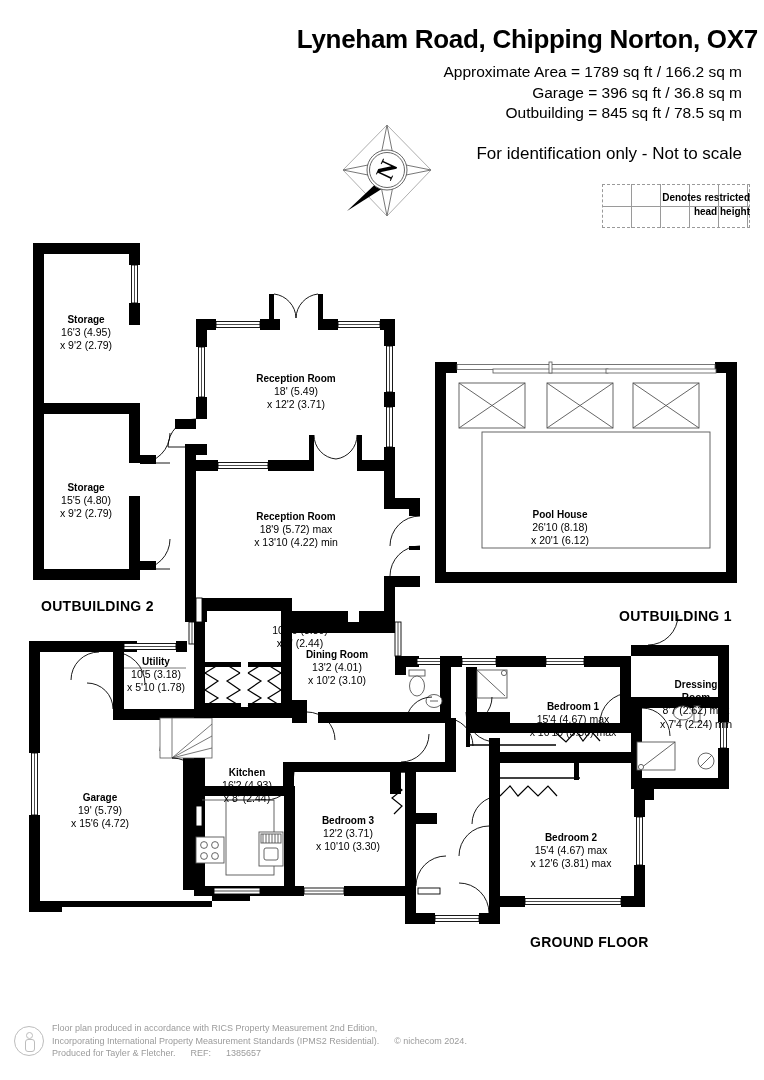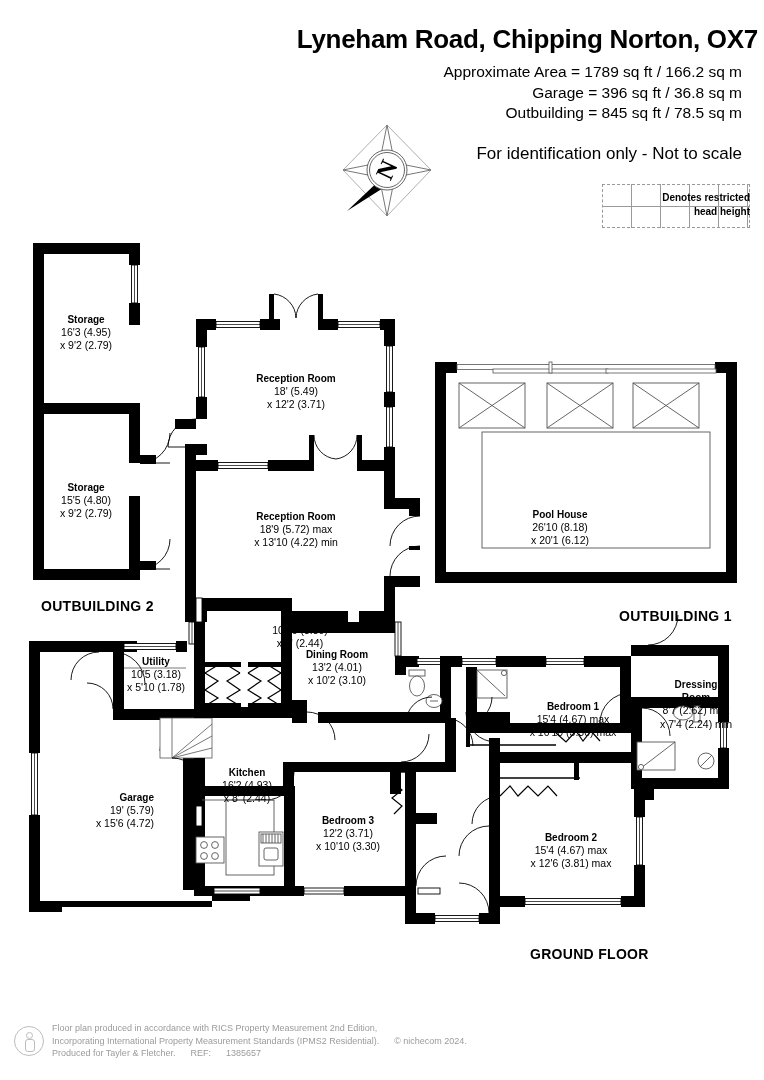--- a/index.html
+++ b/index.html
@@ -640,21 +640,21 @@
     <span>10'5 (3.18)</span><br>
     <span>x 5'10 (1.78)</span>
   </div>
 
   <div class="rlab" style="left:276px;top:648px;width:122px;">
     <b>Dining Room</b><br>
     <span>13'2 (4.01)</span><br>
     <span>x 10'2 (3.10)</span>
   </div>
 
-  <div class="rlab" style="left:32px;top:791px;width:122px;text-align:right;">
+  <div class="rlab" style="left:39px;top:791px;width:122px;">
     <b>Garage</b><br>
     <span>19' (5.79)</span><br>
     <span>x 15'6 (4.72)</span>
   </div>
 
   <div class="rlab" style="left:194px;top:766px;width:106px;">
     <b>Kitchen</b><br>
     <span>16'2 (4.93)</span><br>
     <span>x 8' (2.44)</span>
   </div>
@@ -679,21 +679,21 @@
 
   <div class="rlab" style="left:634px;top:678px;width:124px;">
     <b>Dressing</b><br>
     <b>Room</b><br>
     <span>8'7 (2.62) max</span><br>
     <span>x 7'4 (2.24) min</span>
   </div>
 
   <div class="secname" style="left:41px;top:598px;">OUTBUILDING 2</div>
   <div class="secname" style="left:619px;top:600px;margin-top:8px;">OUTBUILDING 1</div>
-  <div class="secname" style="left:530px;top:934px;margin-top:12px;">GROUND FLOOR</div>
+  <div class="secname" style="left:530px;top:934px;">GROUND FLOOR</div>
 
   <div class="foot-icon"></div>
   <div class="footer">
     <div>Floor plan produced in accordance with RICS Property Measurement 2nd Edition,</div>
     <div>
       <span>Incorporating International Property Measurement Standards (IPMS2 Residential).</span>
       <span class="sp"></span>
       <span>© nichecom 2024.</span>
     </div>
     <div>

